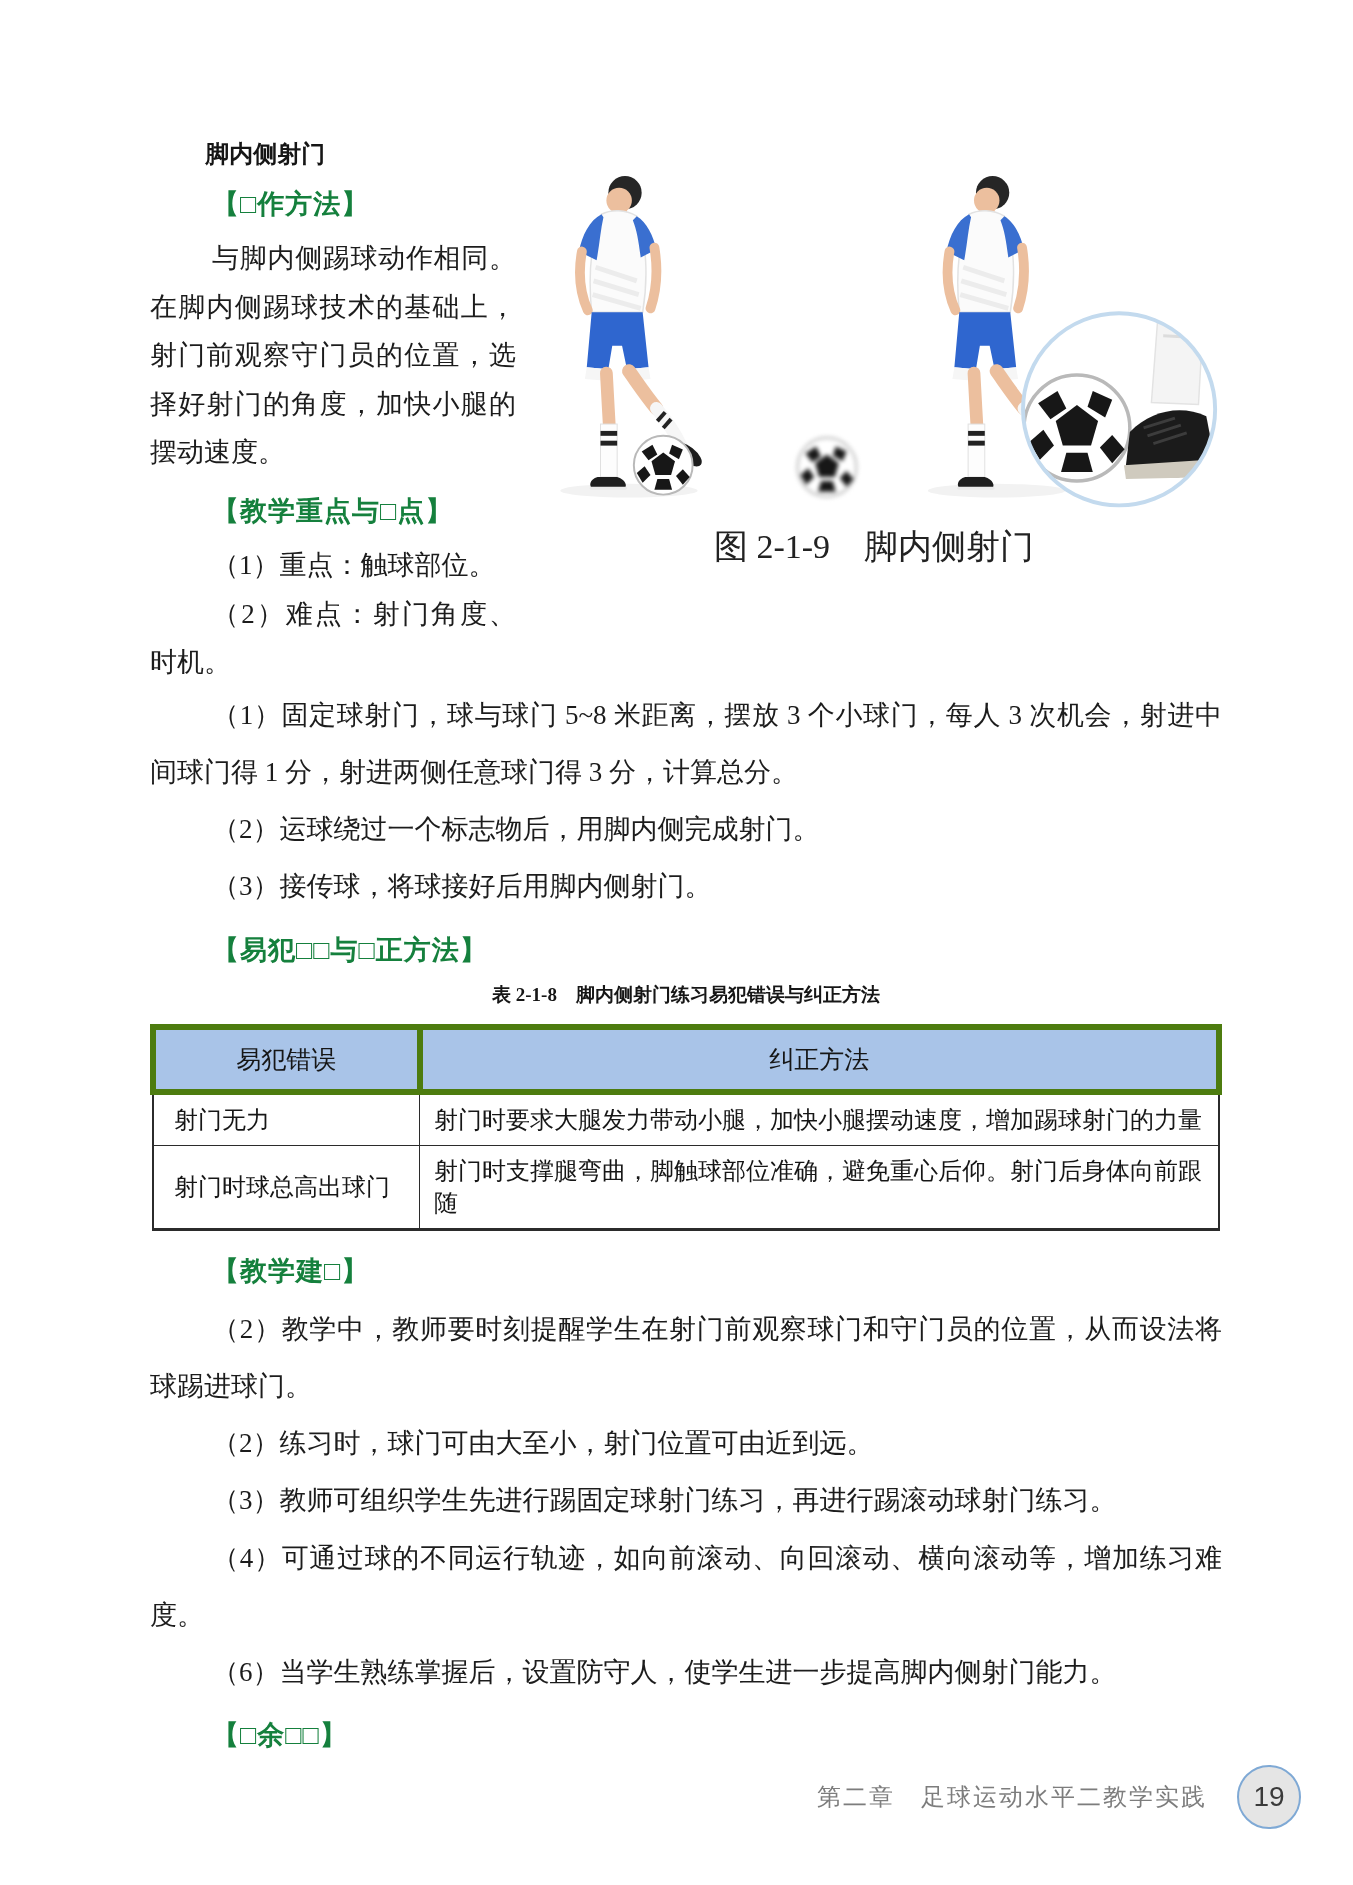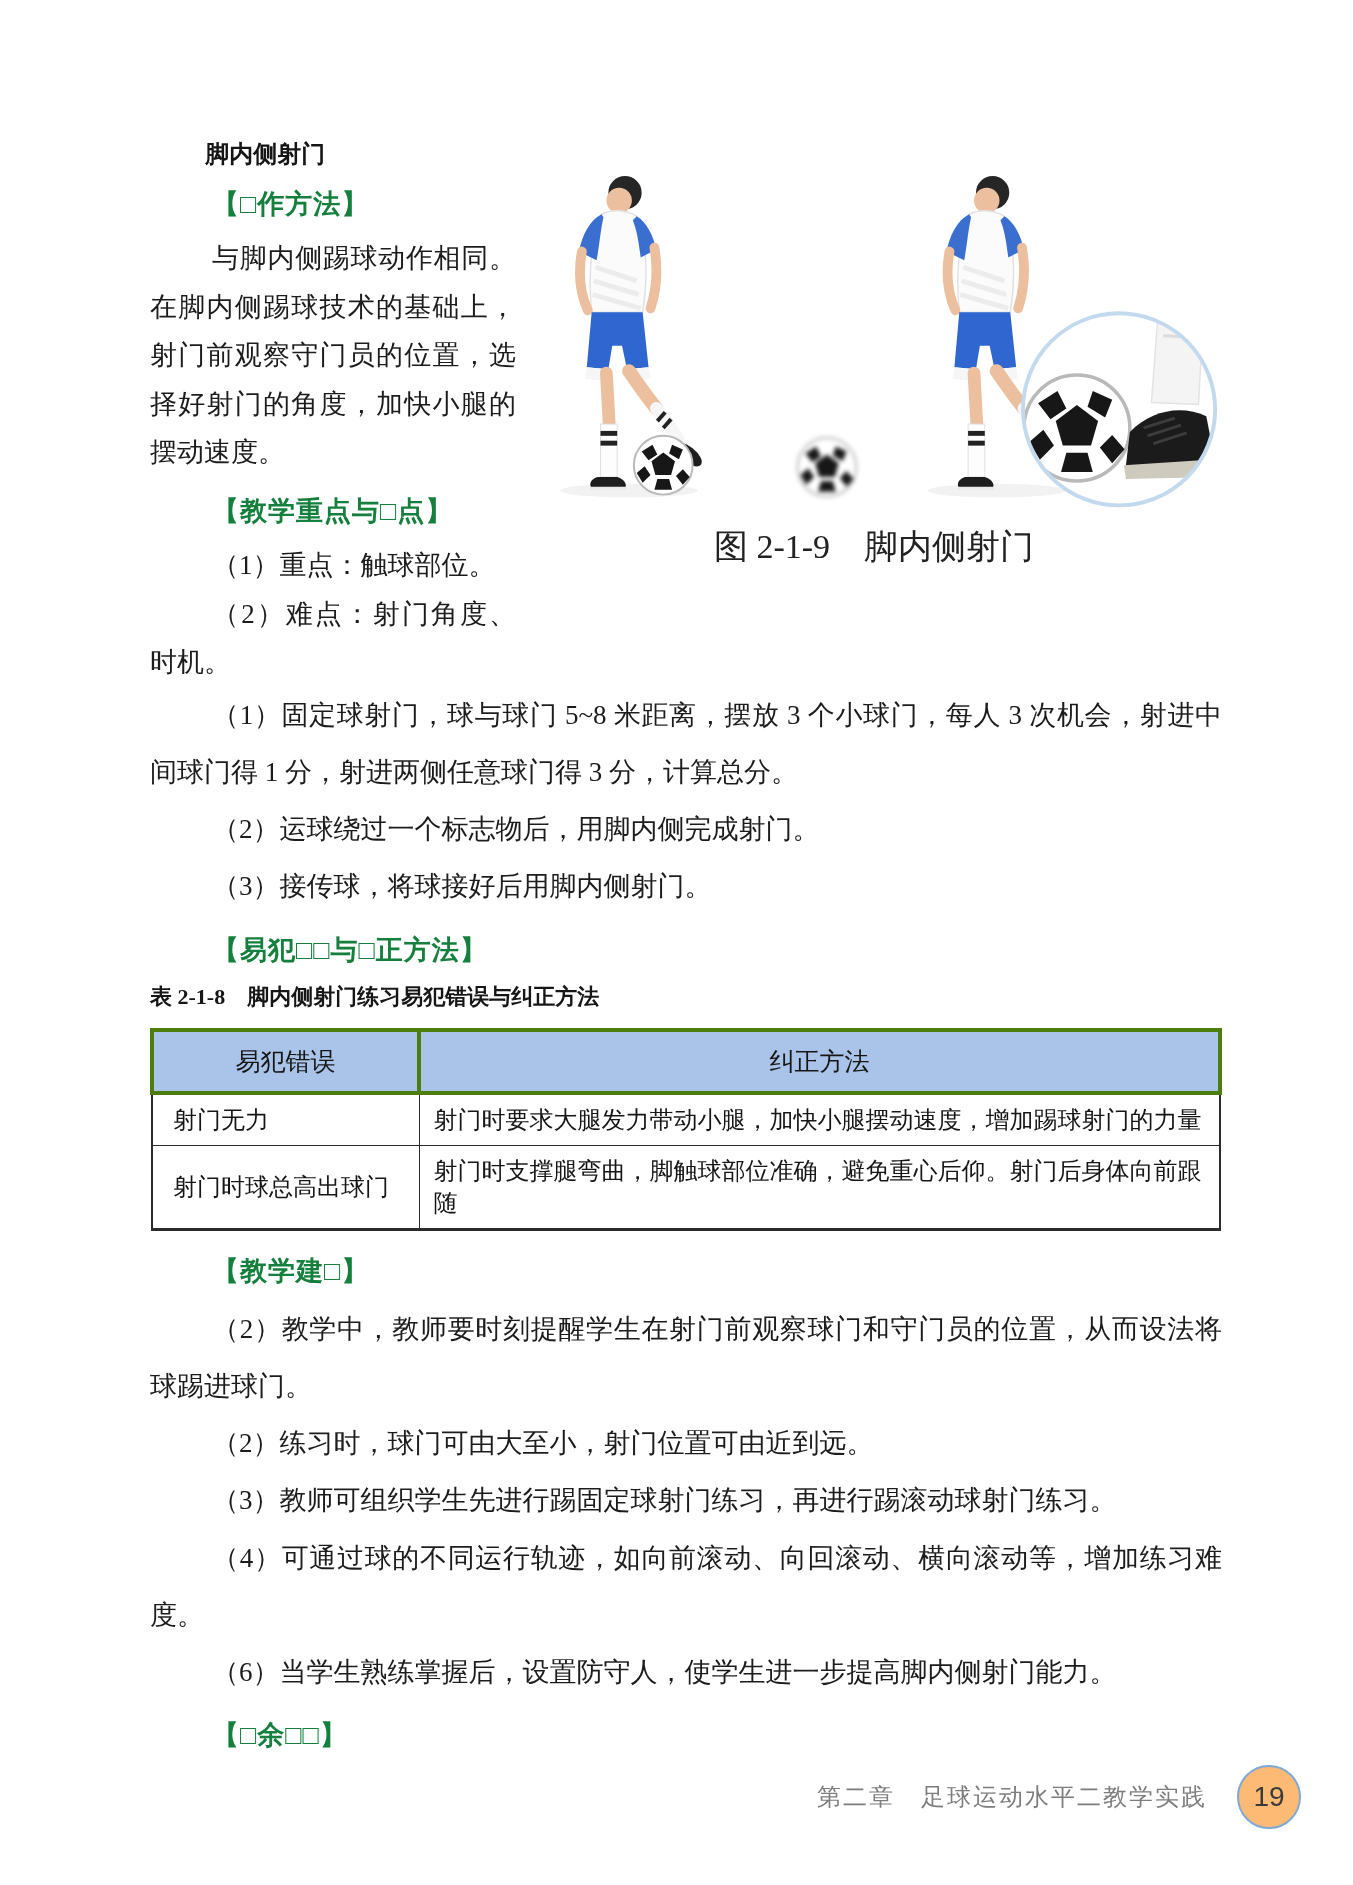--- a/index.html
+++ b/index.html
@@ -33,30 +33,30 @@
   .top-left{width:366px;flex:0 0 366px;}
   .top-right{flex:1;padding-left:10px;}
   .figure-box{width:696px;height:378px;position:relative;}
   .figure-caption{
     text-align:center;font-size:34px;margin-top:8px;color:#222;
     font-family:"Liberation Serif","DejaVu Serif",serif;
   }
 
   
   .table-title{
-    text-align:left;font-size:22px;font-weight:bold;
+    text-align:center;font-size:19px;font-weight:bold;
     margin:14px 0 16px 0;color:#161616;
   }
   table.err-table{
     width:100%;border-collapse:collapse;
     border:2px solid #2b2b2b;border-top-width:3px;border-bottom-width:3px;
   }
   .err-table th{
     background:#a9c4e8;font-size:25px;font-weight:normal;
-    border:4px solid #4d7c0f;padding:13px 8px;text-align:center;
+    border:6px solid #4d7c0f;padding:13px 8px;text-align:center;
     font-family:"Liberation Serif","DejaVu Serif",serif;color:#161616;
   }
   .err-table td{
     font-size:24px;border:1px solid #2b2b2b;
     padding:9px 14px;color:#161616;
   }
   .err-table td.c1{width:25%;padding-left:20px;}
 
   
   .footer{
@@ -64,21 +64,21 @@
     display:flex;align-items:center;gap:30px;
   }
   .footer-chapter{
     font-family:"Liberation Sans","DejaVu Sans",sans-serif;
     font-size:24px;color:#7d7d7d;letter-spacing:2px;
   }
   .page-num-badge{
     width:60px;height:60px;border:2px solid #7fa9d5;border-radius:50%;
     display:flex;align-items:center;justify-content:center;
     font-family:"Liberation Sans","DejaVu Sans",sans-serif;
-    font-size:28px;color:#3a3a3a;background:#fdba74;
+    font-size:28px;color:#3a3a3a;background:#e5e5e5;
   }
   .mt-big{margin-top:22px;}
 </style>
 </head>
 <body>
 
 <div class="page">
   <div class="content">
 
     <div class="top-block">

